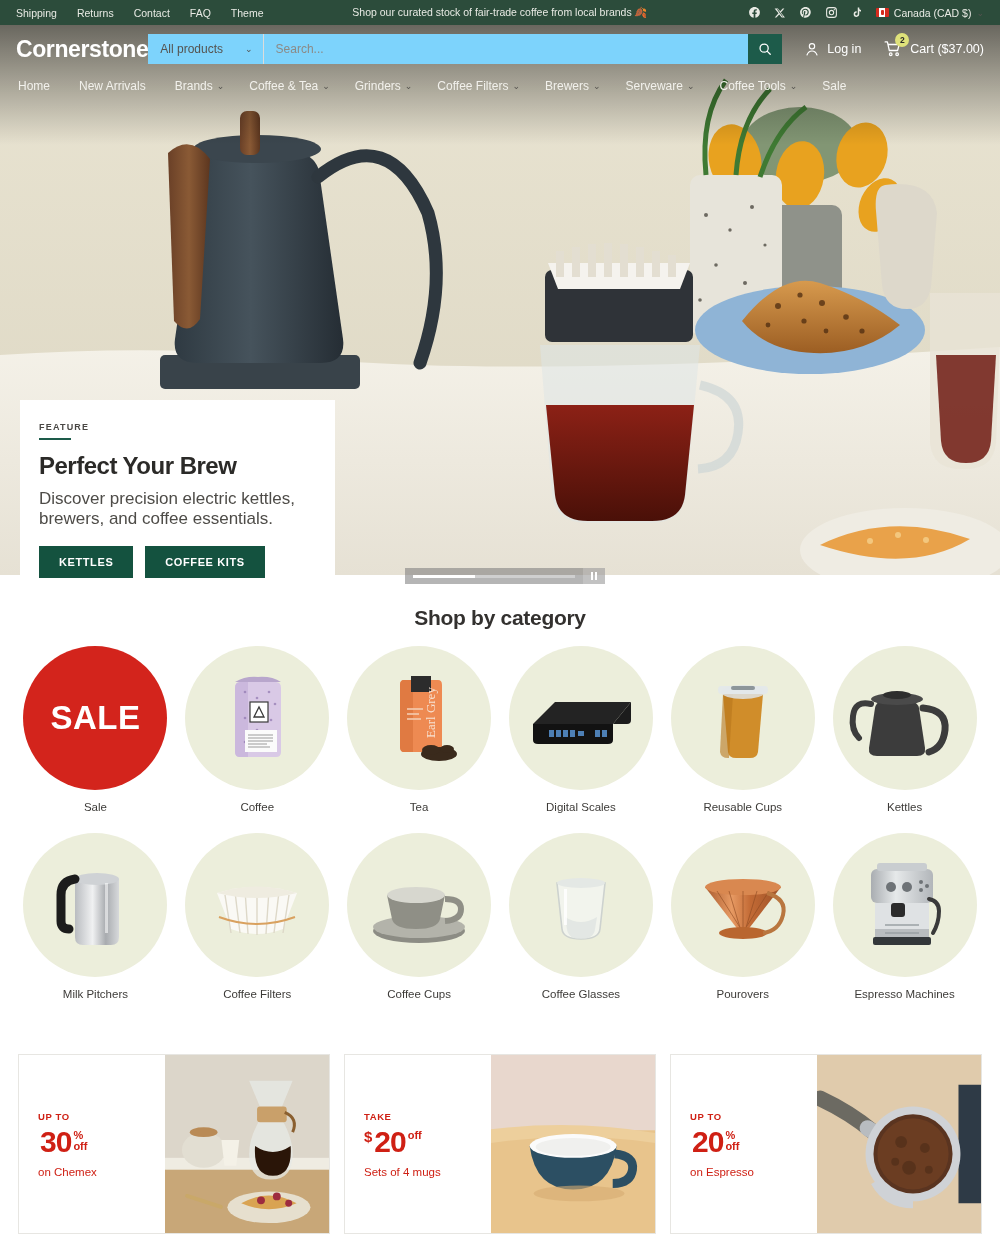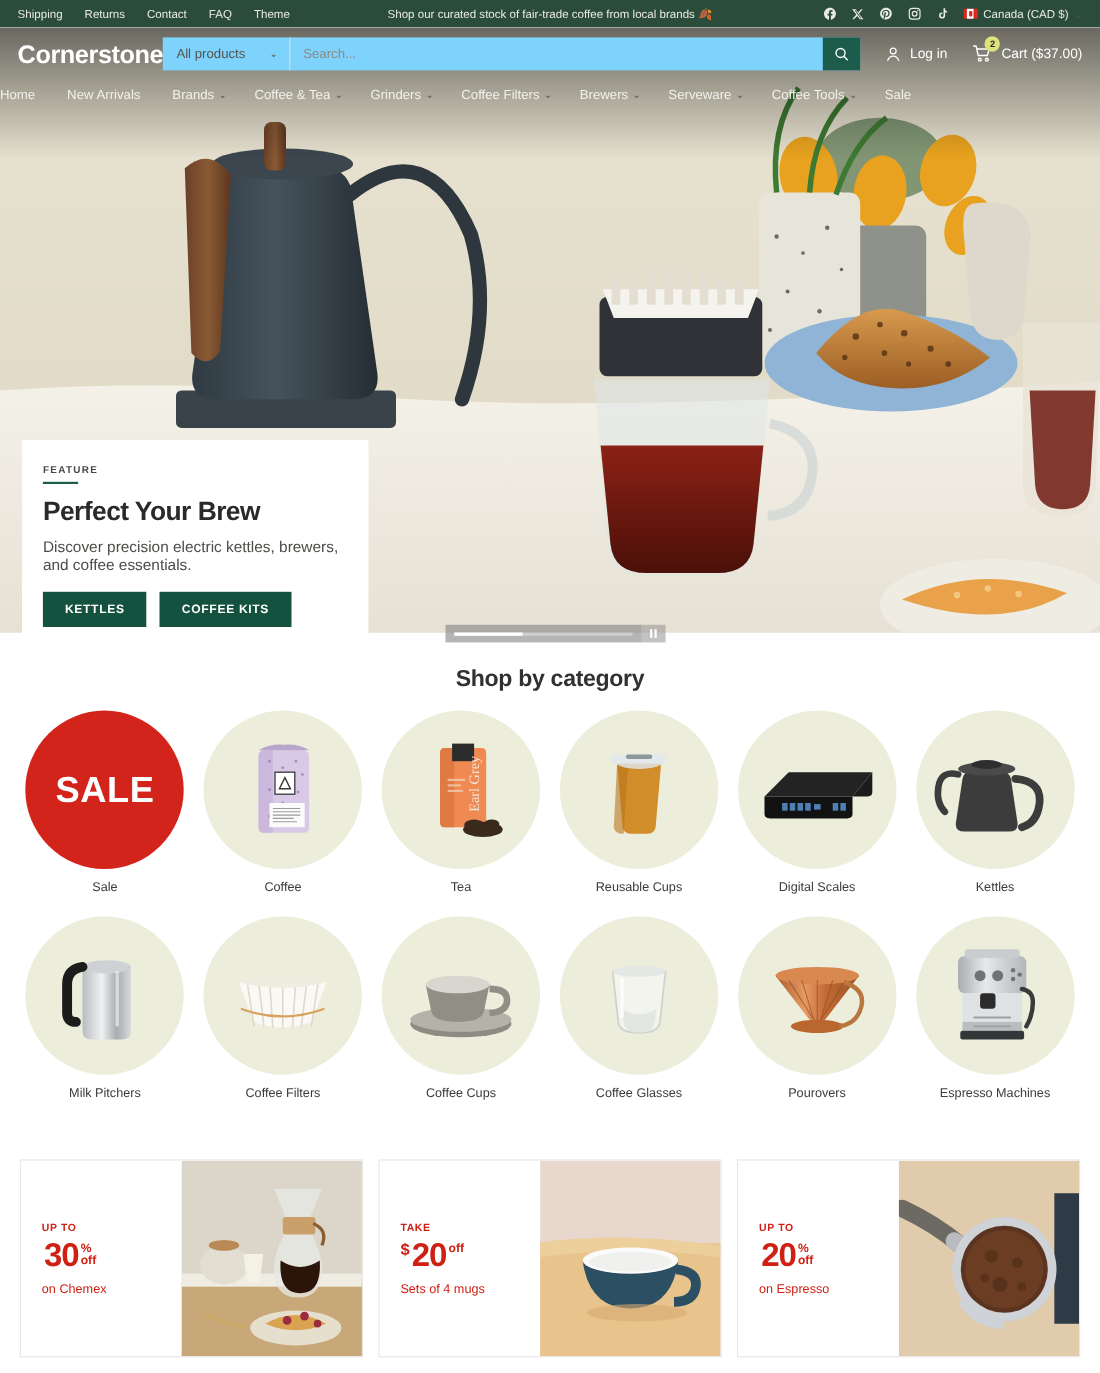--- a/index.html
+++ b/index.html
@@ -134,21 +134,21 @@
     display: flex; align-items: center; justify-content: center;
   }
 
   
   .nav {
     position: relative;
     z-index: 5;
     display: flex;
     align-items: center;
     gap: 25px;
-    padding: 0 0;
+    padding: 0 18px;
     height: 26px;
     color: #f2f1ec;
     font-size: 12px;
   }
   .nav-item { display: flex; align-items: center; gap: 4px; white-space: nowrap; cursor: pointer; }
 
   
   .feature-card {
     position: absolute;
     left: 20px; top: 375px;
@@ -156,21 +156,21 @@
     background: #fff;
     padding: 22px 22px 26px 19px;
     z-index: 6;
   }
   .feature-kicker {
     font-size: 9px; letter-spacing: 1.2px; color: #4a4845;
     font-weight: bold;
   }
   .feature-rule { width: 32px; height: 2px; background: #1d5b4a; margin: 6px 0 12px; }
   .feature-title { font-size: 24px; font-weight: bold; color: #2b2a28; letter-spacing:-.5px; }
-  .feature-sub { font-size: 14px; color: #4e4c48; margin-top: 9px; }
+  .feature-sub { font-size: 17px; color: #4e4c48; margin-top: 9px; }
   .feature-btns { display: flex; gap: 12px; margin-top: 17px; }
   .btn-primary {
     background: #14523f; color: #fff;
     font-size: 11px; font-weight: bold; letter-spacing: .6px;
     padding: 10px 20px; border: 0; cursor: pointer;
     font-family: "Liberation Sans", sans-serif;
   }
 
   
   .carousel-ctrl {
@@ -581,48 +581,48 @@
             <ellipse cx="100" cy="103" rx="7" ry="4"></ellipse>
           </g>
         </svg>
       </div>
       <div class="cat-label">Tea</div>
     </div>
 
     <div class="cat-cell">
       <div class="cat-circle">
         <svg class="art" viewBox="0 0 144 144">
-          <path d="M52 48 h40 l-5 58 q-1 6 -8 6 h-14 q-7 0 -8 -6z" fill="#d08d2a"></path>
-          <path d="M52 48 h10 l-4 64 h-1 q-7 0 -8 -6z" fill="#b8761c" opacity=".6"></path>
-          <ellipse cx="72" cy="46" rx="22" ry="7" fill="#dfe4e6" opacity=".85"></ellipse>
-          <path d="M50 40 h44 q3 0 3 4 q0 4 -3 4 h-44 q-3 0 -3 -4 q0 -4 3 -4z" fill="#e3e8ea" opacity=".9"></path>
-          <rect x="60" y="40" width="24" height="4" rx="2" fill="#8d969a"></rect>
-        </svg>
-      </div>
-      <div class="cat-label">Reusable Cups</div>
-    </div>
-
-    <div class="cat-cell">
-      <div class="cat-circle">
-        <svg class="art" viewBox="0 0 144 144">
           <path d="M24 78 l22 -22 h76 l-18 22 z" fill="#232323"></path>
           <path d="M24 78 h80 v16 q0 4 -5 4 h-70 q-5 0 -5 -4z" fill="#121212"></path>
           <path d="M104 78 l18 -22 v18 q0 4 -4 4z" fill="#1c1c1c"></path>
           <g fill="#4d7fb5">
             <rect x="40" y="84" width="5" height="7"></rect>
               <rect x="47" y="84" width="5" height="7"></rect>
             <rect x="54" y="84" width="5" height="7"></rect>
               <rect x="61" y="84" width="5" height="7"></rect>
             <rect x="69" y="85" width="6" height="5"></rect>
             <rect x="86" y="84" width="5" height="7"></rect>
               <rect x="93" y="84" width="5" height="7"></rect>
           </g>
         </svg>
       </div>
       <div class="cat-label">Digital Scales</div>
+    </div>
+
+    <div class="cat-cell">
+      <div class="cat-circle">
+        <svg class="art" viewBox="0 0 144 144">
+          <path d="M52 48 h40 l-5 58 q-1 6 -8 6 h-14 q-7 0 -8 -6z" fill="#d08d2a"></path>
+          <path d="M52 48 h10 l-4 64 h-1 q-7 0 -8 -6z" fill="#b8761c" opacity=".6"></path>
+          <ellipse cx="72" cy="46" rx="22" ry="7" fill="#dfe4e6" opacity=".85"></ellipse>
+          <path d="M50 40 h44 q3 0 3 4 q0 4 -3 4 h-44 q-3 0 -3 -4 q0 -4 3 -4z" fill="#e3e8ea" opacity=".9"></path>
+          <rect x="60" y="40" width="24" height="4" rx="2" fill="#8d969a"></rect>
+        </svg>
+      </div>
+      <div class="cat-label">Reusable Cups</div>
     </div>
 
     <div class="cat-cell">
       <div class="cat-circle">
         <svg class="art" viewBox="0 0 144 144">
           <path d="M60 52 q24 0 26 10 l6 40 q1 8 -8 8 h-40 q-9 0 -8 -8 l6 -40 q2 -10 18 -10z" fill="#3c3c3c"></path>
           <ellipse cx="64" cy="53" rx="26" ry="6" fill="#4a4a4a"></ellipse>
           <ellipse cx="64" cy="49" rx="14" ry="4" fill="#2e2e2e"></ellipse>
           <path d="M38 58 q-16 -4 -18 12 q-2 14 6 22" stroke="#3c3c3c" stroke-width="6" fill="none" stroke-linecap="round"></path>
           <path d="M90 62 q24 2 22 22 q-2 18 -16 22" stroke="#3c3c3c" stroke-width="7" fill="none" stroke-linecap="round"></path>

